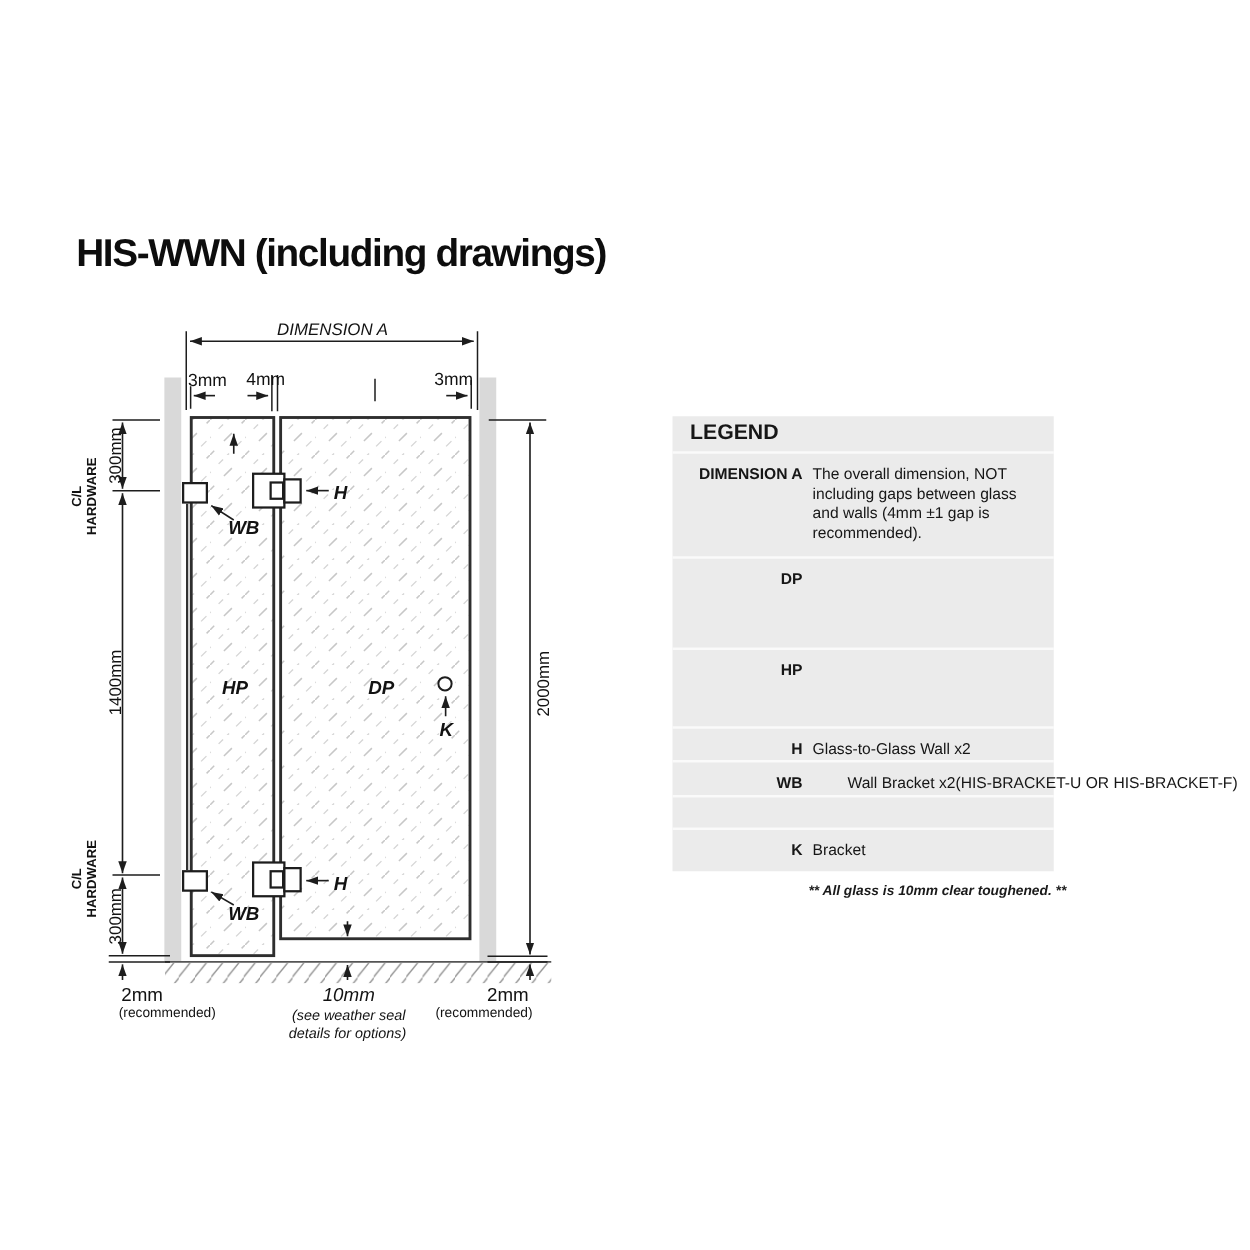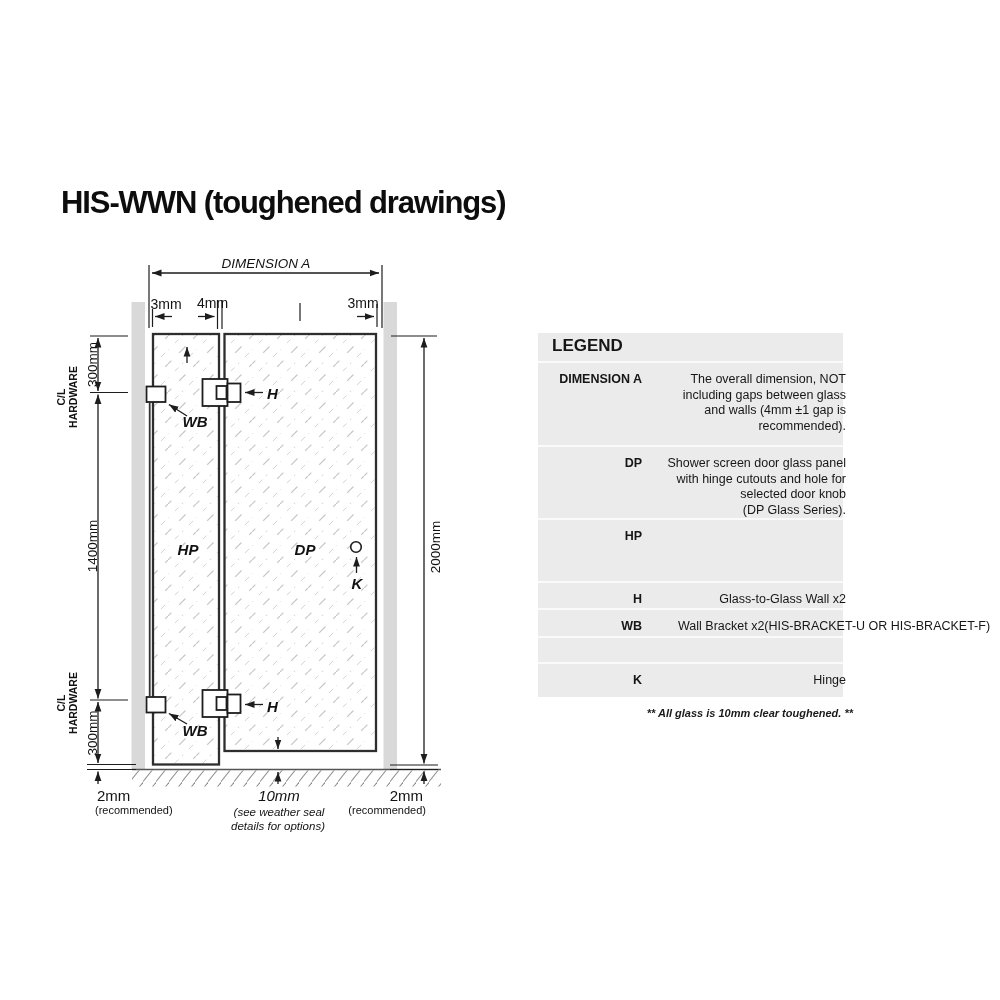--- a/index.html
+++ b/index.html
@@ -28,31 +28,31 @@
   
   .legend{position:absolute;left:538px;top:333px;width:305px;background:#ebebeb;color:#161616;}
   .lhead{height:30px;box-sizing:border-box;padding:3px 0 0 14px;font-size:17px;font-weight:bold;
          border-bottom:2px solid #fafafa;}
   .lrow{display:flex;box-sizing:border-box;padding-top:9px;border-bottom:2px solid #fafafa;
         font-size:12.5px;line-height:15.5px;}
   .lrow.last{border-bottom:none;}
   .r0{min-height:84px;} .r1{min-height:73px;} .r2{min-height:63px;} .r3{min-height:27px;}
   .r4{min-height:28px;} .r5{min-height:26px;} .r6{min-height:33px;}
   .term{width:104px;text-align:right;font-weight:bold;flex:none;}
-  .desc{margin-left:8px;width:196px;white-space:pre-line;flex:none;text-align:right;}
+  .desc{margin-left:8px;width:196px;white-space:pre-line;flex:none;}
   .desc.nowrap{white-space:nowrap;width:auto;margin-left:36px;}
   .footnote{position:absolute;left:528px;top:707px;width:325px;text-align:right;
             font-size:11px;font-style:italic;font-weight:bold;color:#1a1a1a;}
 </style>
 </head>
 <body>
 
 <div>
 
-  <h1 class="title">HIS-WWN (toughened drawings)</h1>
+  <h1 class="title">HIS-WWN (including drawings)</h1>
 
   <svg class="drawing" width="520" height="860" viewBox="0 0 520 860">
     <defs>
       <marker id="ah" markerUnits="userSpaceOnUse" markerWidth="10" markerHeight="8" viewBox="0 0 10 8" refX="9.5" refY="4" orient="auto-start-reverse">
         <path d="M0 0.6 L9.5 4 L0 7.4 Z" fill="#1d1d1d"></path>
       </marker>
       <pattern id="gh" width="28" height="28" patternUnits="userSpaceOnUse">
         <rect width="28" height="28" fill="#ffffff"></rect>
         <path d="M-3 31 L31 -3" stroke="#c7c7c7" stroke-width="1.2" stroke-dasharray="9 11" fill="none"></path>
         <path d="M-3 17 L17 -3" stroke="#d4d4d4" stroke-width="1" stroke-dasharray="5 9" fill="none"></path>
@@ -189,41 +189,37 @@
 
     <div class="lrow r0">
       <div class="term">DIMENSION A</div>
       <div class="desc">The overall dimension, NOT
 including gaps between glass
 and walls (4mm ±1 gap is
 recommended).</div>
     </div>
     <div class="lrow r1">
       <div class="term">DP</div>
-      <div class="desc">Shower screen door glass panel
-with hinge cutouts and hole for
-selected door knob
-(DP Glass Series).</div>
     </div>
     <div class="lrow r2">
       <div class="term">HP</div>
     </div>
     <div class="lrow r3">
       <div class="term">H</div>
       <div class="desc">Glass-to-Glass Wall x2</div>
     </div>
     <div class="lrow r4">
       <div class="term">WB</div>
       <div class="desc nowrap">Wall Bracket x2(HIS-BRACKET-U OR HIS-BRACKET-F)</div>
     </div>
     <div class="lrow r5">
       <div class="term"></div>
       <div class="desc"></div>
     </div>
     <div class="lrow r6 last">
       <div class="term">K</div>
-      <div class="desc">Hinge</div>
+      <div class="desc">Bracket</div>
     </div>
   </div>
 
   <div class="footnote">** All glass is 10mm clear toughened. **</div>
 
 </div>
 
 </body></html>

